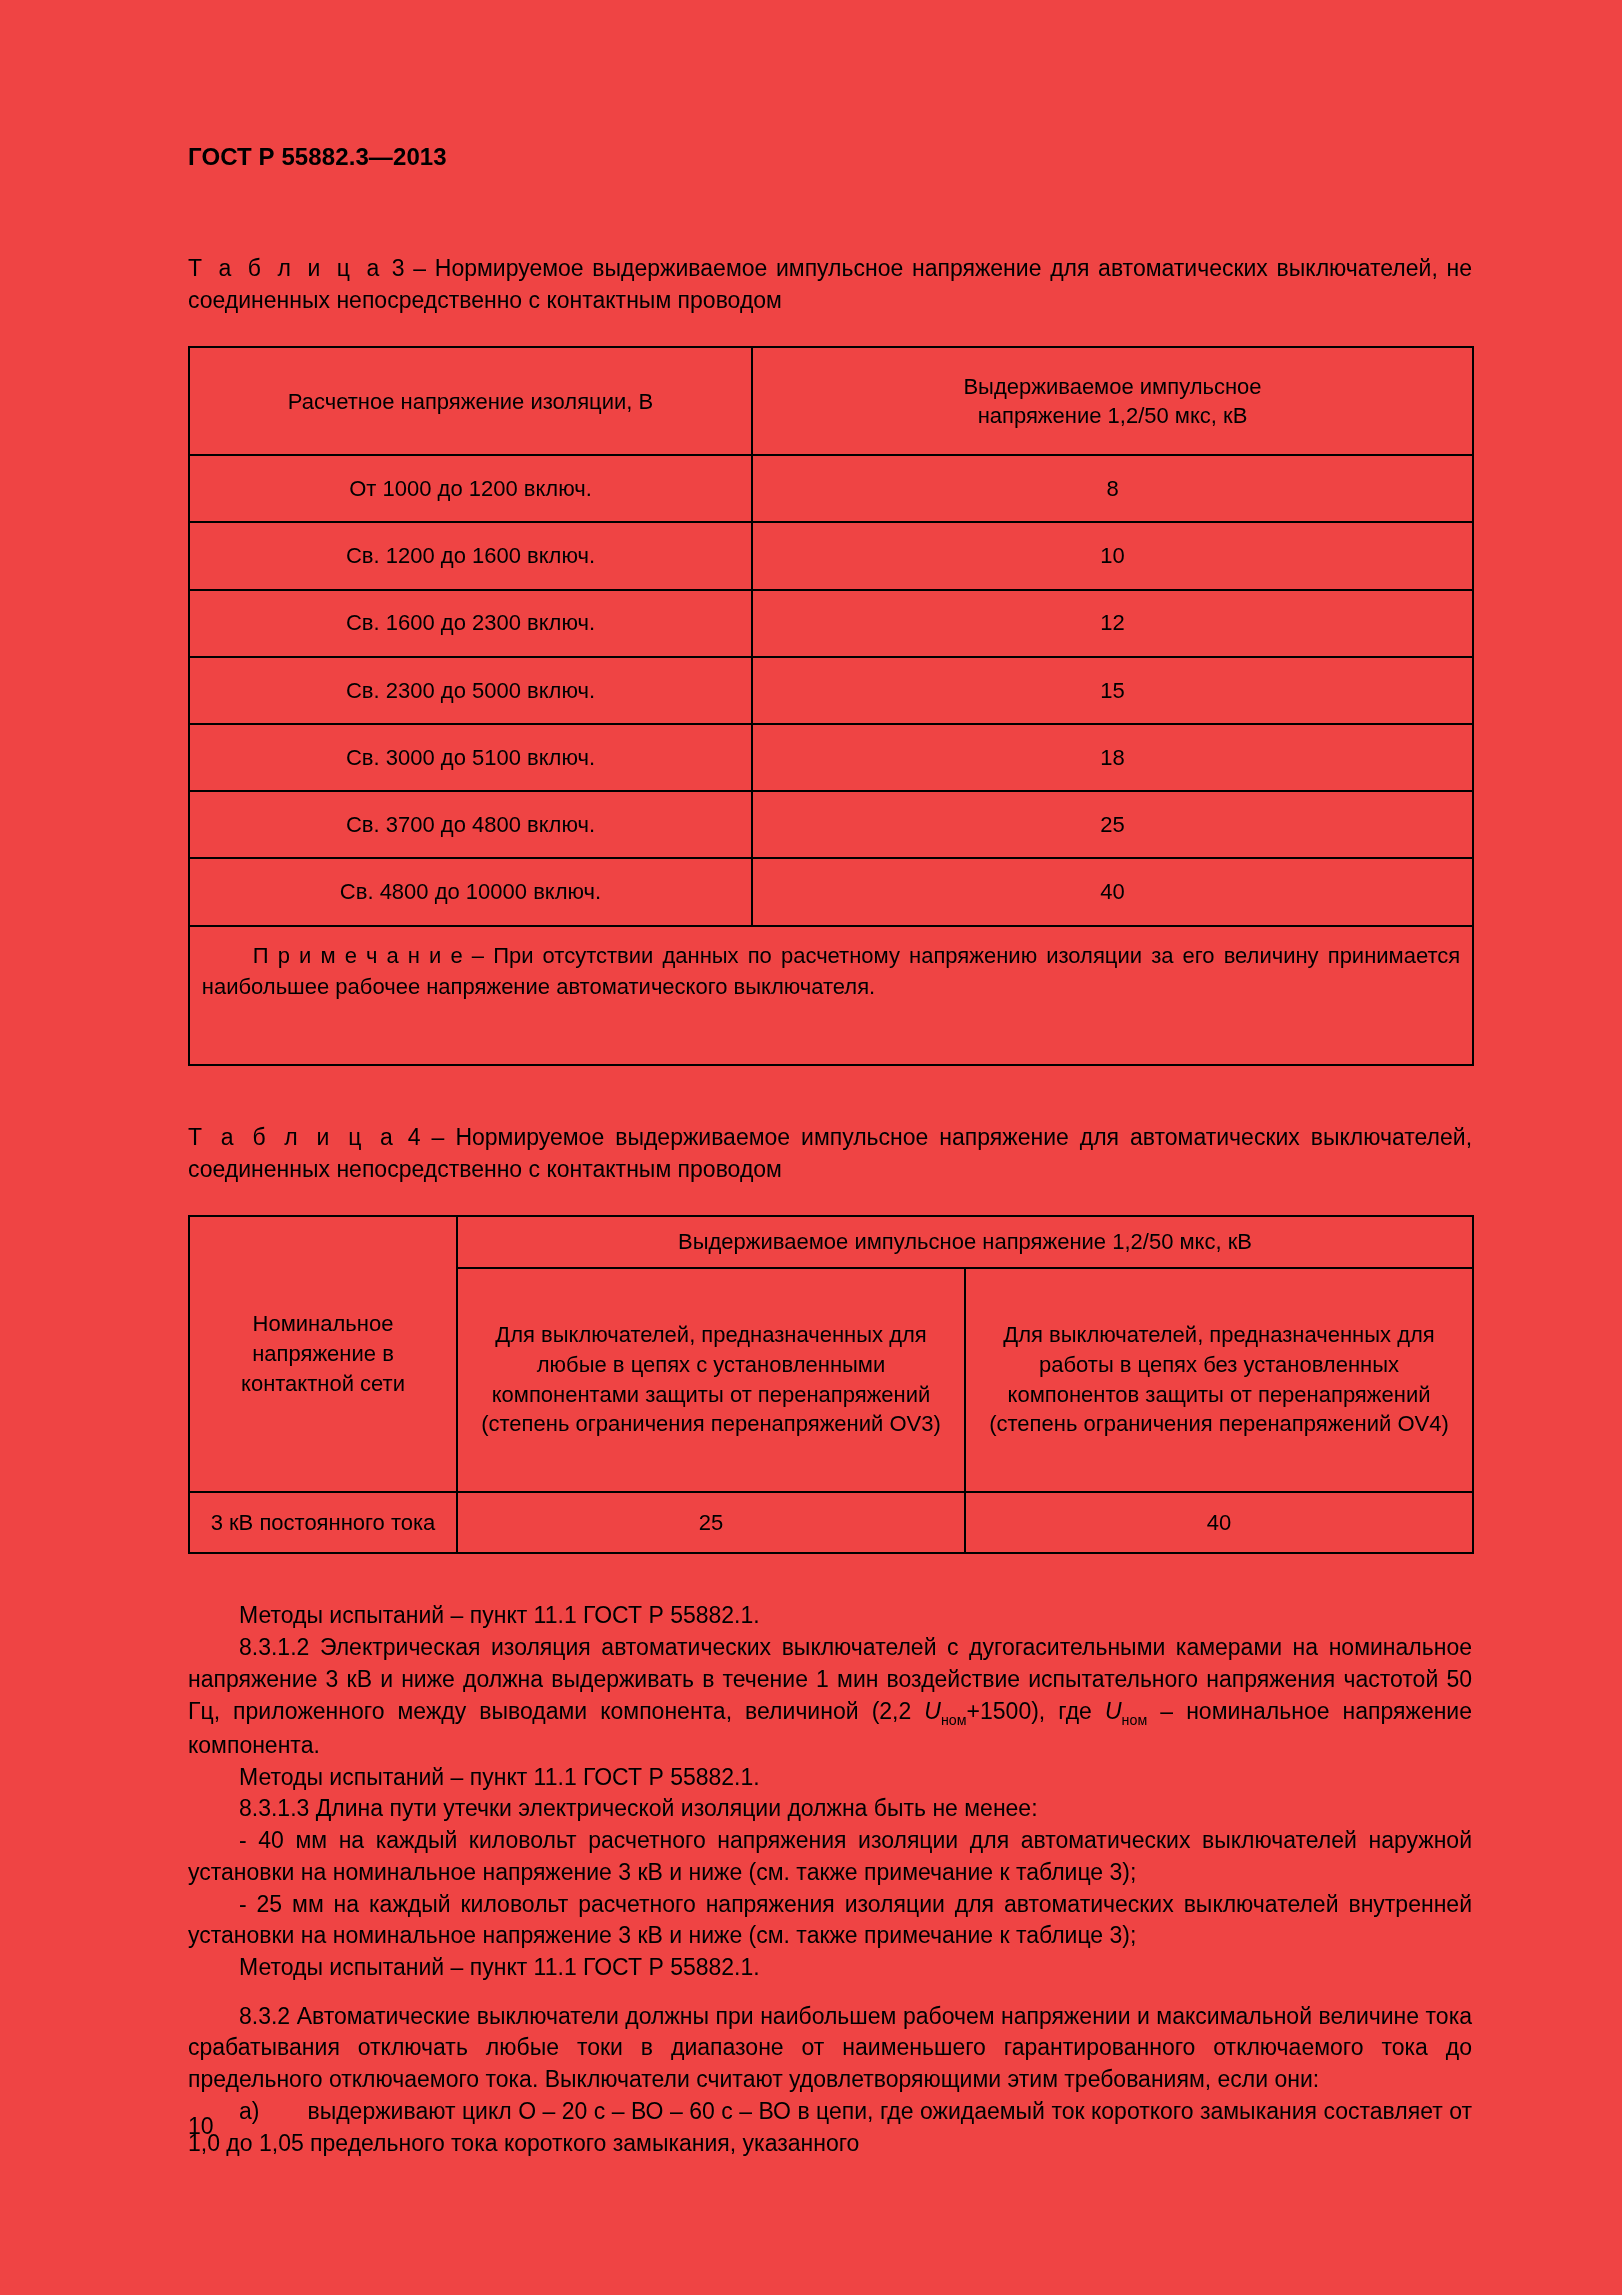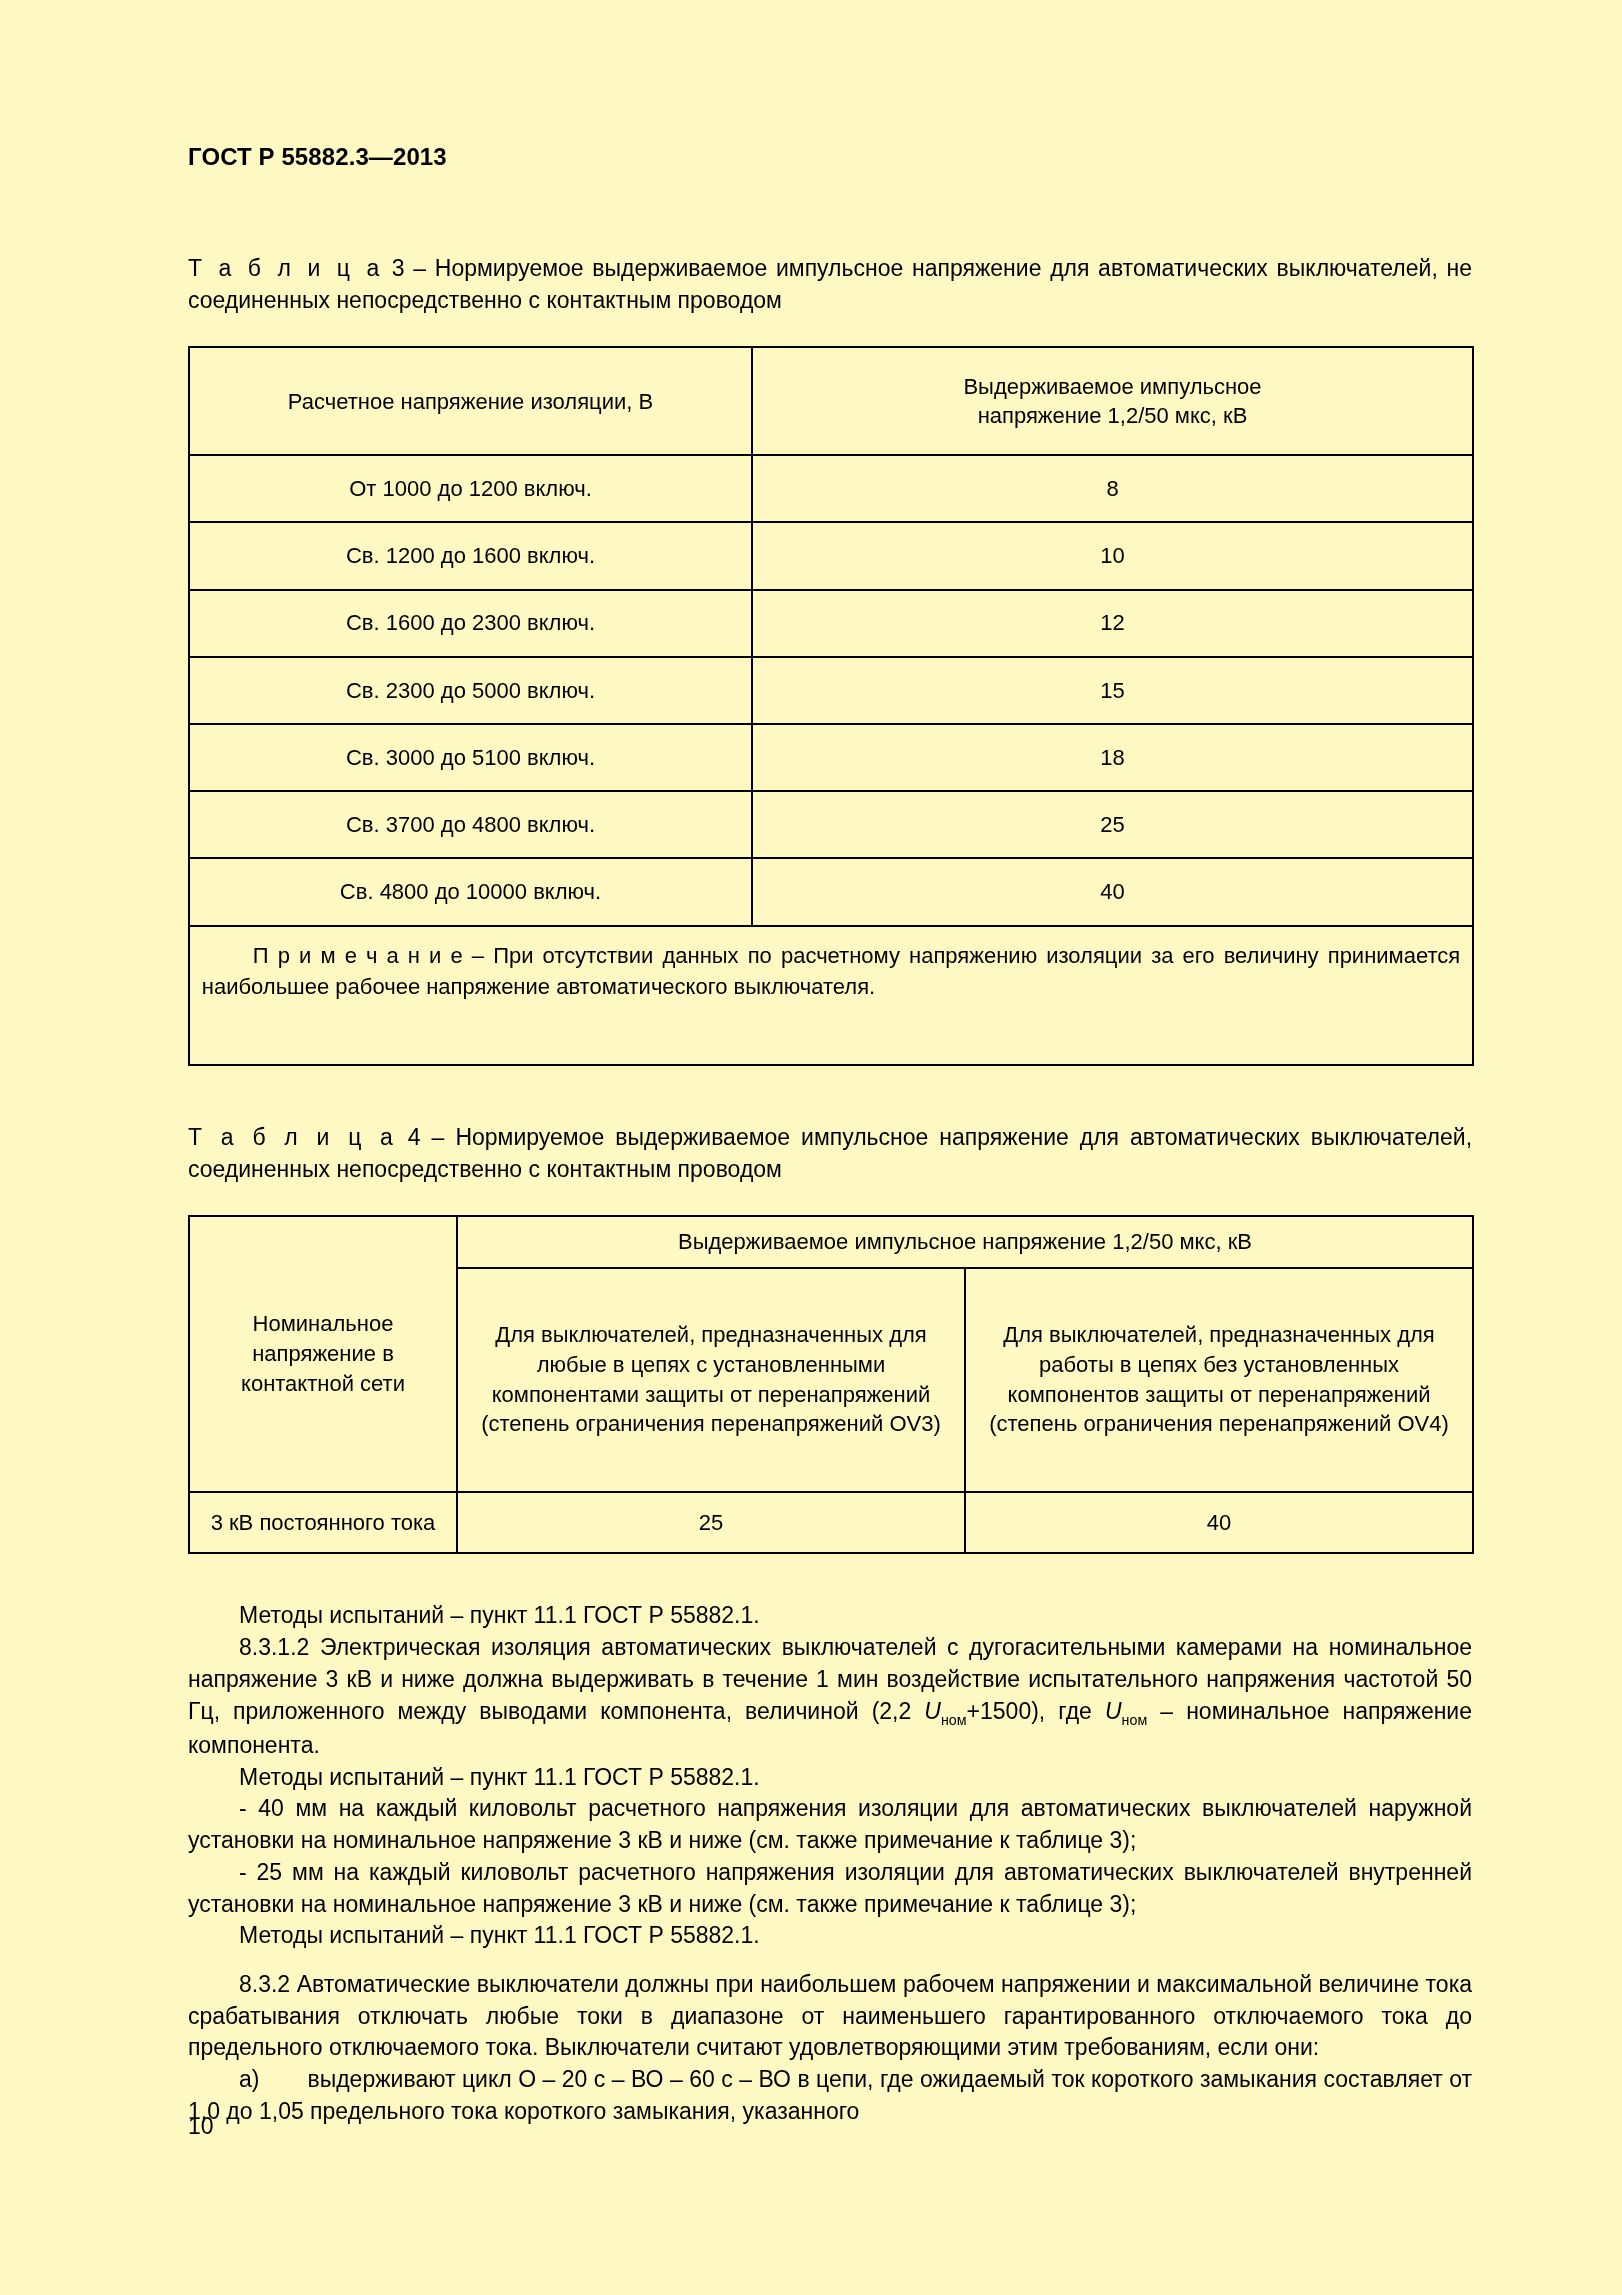--- a/index.html
+++ b/index.html
@@ -9,21 +9,21 @@
     background: #ffffff;
   }
   body {
     font-family: "Liberation Sans", sans-serif;
     color: #000000;
   }
   .page {
     position: relative;
     width: 1623px;
     height: 2295px;
-    background: #fef9c3;
+    background: #ef4444;
     box-sizing: border-box;
     padding: 4px;
     overflow: hidden;
   }
   .content {
     position: absolute;
     left: 188px;
     top: 0;
     width: 1284px;
   }
@@ -255,20 +255,21 @@
 
     <p class="body indent">Методы испытаний – пункт 11.1 ГОСТ Р 55882.1.</p>
 
     <p class="body indent">
       <span class="nowrap">8.3.1.2</span>
       <span>Электрическая изоляция автоматических выключателей с дугогасительными камерами на номинальное напряжение 3 кВ и ниже должна выдерживать в течение 1 мин воздействие испытательного напряжения частотой 50 Гц, приложенного между выводами компонента, величиной (2,2 </span><span class="ital"><span>U</span><span class="sub">ном</span></span><span>+1500), где </span><span class="ital"><span>U</span><span class="sub">ном</span></span><span> – номинальное напряжение компонента.</span>
     </p>
 
     <p class="body indent">Методы испытаний – пункт 11.1 ГОСТ Р 55882.1.</p>
 
+    <p class="body indent">8.3.1.3 Длина пути утечки электрической изоляции должна быть не менее:</p>
 
     <p class="body indent">- 40 мм на каждый киловольт расчетного напряжения изоляции для автоматических выключателей наружной установки на номинальное напряжение 3 кВ и ниже (см. также примечание к таблице 3);</p>
 
     <p class="body indent">- 25 мм на каждый киловольт расчетного напряжения изоляции для автоматических выключателей внутренней установки на номинальное напряжение 3 кВ и ниже (см. также примечание к таблице 3);</p>
 
     <p class="body indent">Методы испытаний – пункт 11.1 ГОСТ Р 55882.1.</p>
 
     <div class="gap-s"></div>
 
     <p class="body indent">

